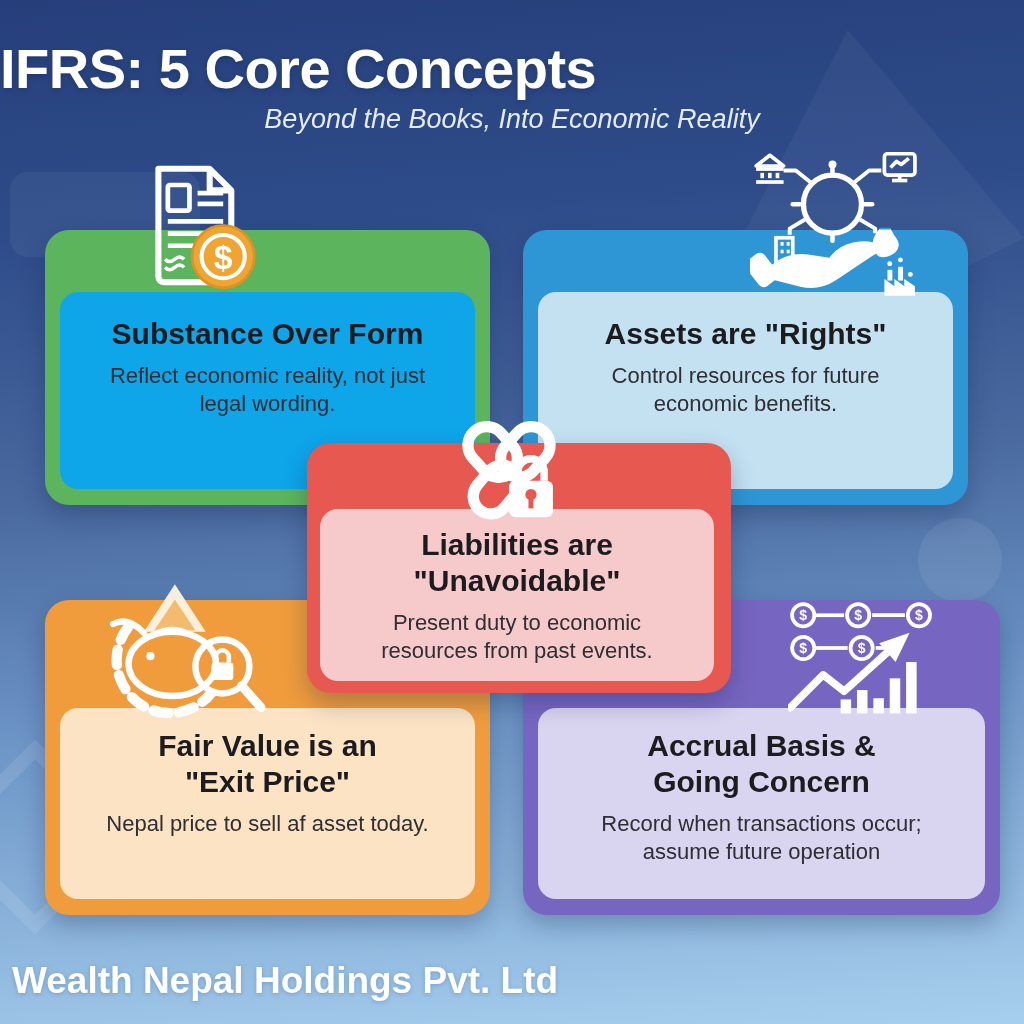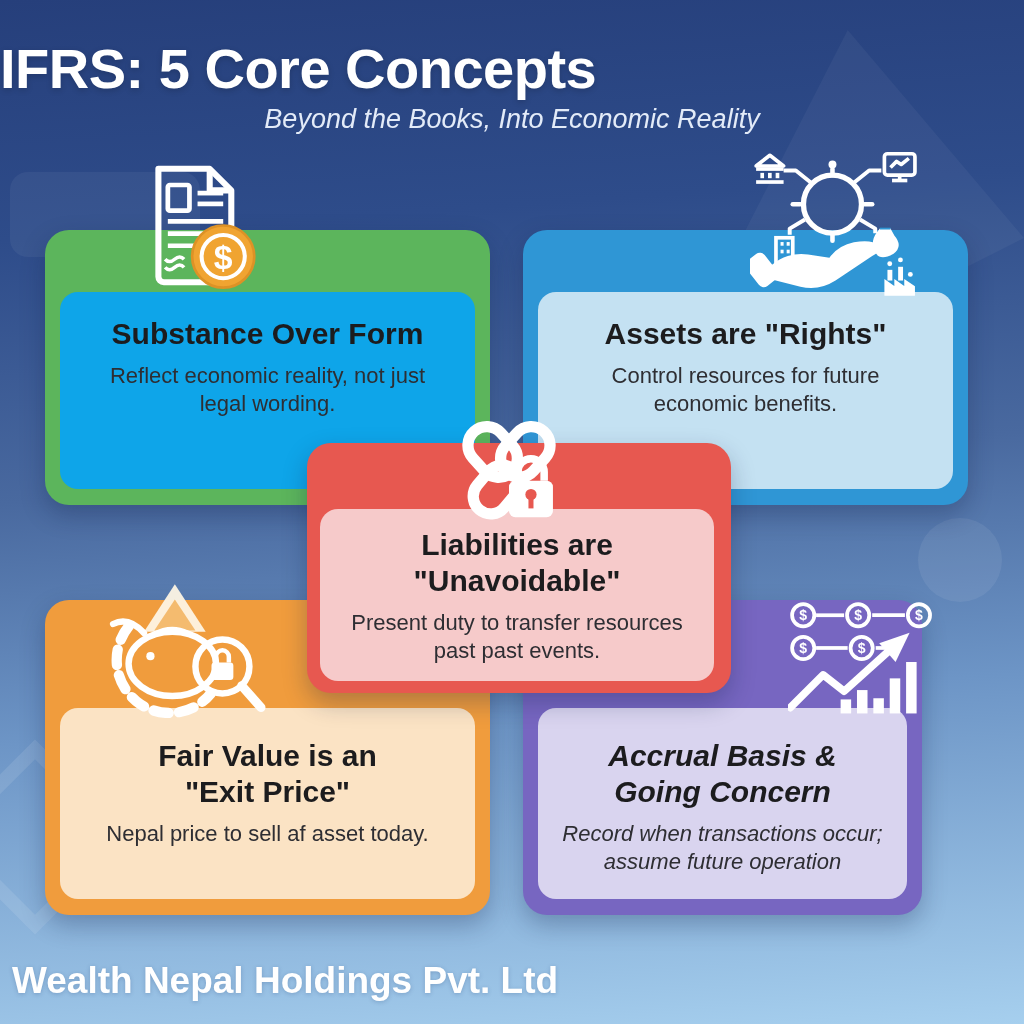--- a/index.html
+++ b/index.html
@@ -30,27 +30,27 @@
     font-size:27px;font-weight:400;color:#e3ebf8;margin:0;font-style:italic;
   }
 
   
   .card{position:absolute;border-radius:24px;box-shadow:0 10px 24px rgba(15,30,70,0.28);}
   .card-inner{position:absolute;border-radius:18px;text-align:center;}
   .card-green  {left:45px; top:230px;width:445px;height:275px;z-index:1;}
   .card-blue   {left:523px;top:230px;width:445px;height:275px;z-index:1;}
   .card-red    {left:295px;top:443px;width:424px;height:250px;z-index:3;margin-left:12px;}
   .card-orange {left:45px; top:600px;width:445px;height:315px;z-index:1;}
-  .card-purple {left:523px;top:600px;width:399px;height:315px;z-index:1;font-style:italic;}
+  .card-purple {left:523px;top:600px;width:477px;height:315px;z-index:1;}
 
   .card-green  .card-inner,
   .card-blue   .card-inner{left:15px;right:15px;top:62px;bottom:16px;padding-top:24px;}
   .card-red    .card-inner{left:13px;right:17px;top:66px;bottom:12px;padding-top:18px;}
   .card-orange .card-inner,
-  .card-purple .card-inner{left:15px;right:15px;top:108px;bottom:16px;padding-top:30px;}
+  .card-purple .card-inner{left:15px;right:15px;top:108px;bottom:16px;padding-top:20px;}
 
   .card-title{
     margin:0;font-size:30px;font-weight:700;color:#1c1c1e;
     line-height:1.2;white-space:pre-line;
   }
   .card-body{
     margin:10px auto 0;font-size:22px;color:#2e2e33;line-height:1.28;
     max-width:340px;
   }
   .card-body.wide{max-width:404px;}
@@ -95,21 +95,21 @@
     <div class="card-inner" style="background-color: rgb(196, 225, 242);">
       <h2 class="card-title">Assets are "Rights"</h2>
       <p class="card-body">Control resources for future economic benefits.</p>
     </div>
   </section>
 
   <section class="card card-red" style="background-color: rgb(231, 88, 80);">
     <div class="card-inner" style="background-color: rgb(246, 202, 202);">
       <h2 class="card-title">Liabilities are
 "Unavoidable"</h2>
-      <p class="card-body">Present duty to transfer resources past past events.</p>
+      <p class="card-body">Present duty to economic resources from past events.</p>
     </div>
   </section>
 
   <section class="card card-orange" style="background-color: rgb(240, 156, 61);">
     <div class="card-inner" style="background-color: rgb(251, 227, 196);">
       <h2 class="card-title">Fair Value is an
 "Exit Price"</h2>
       <p class="card-body wide">Nepal price to sell af asset today.</p>
     </div>
   </section>

